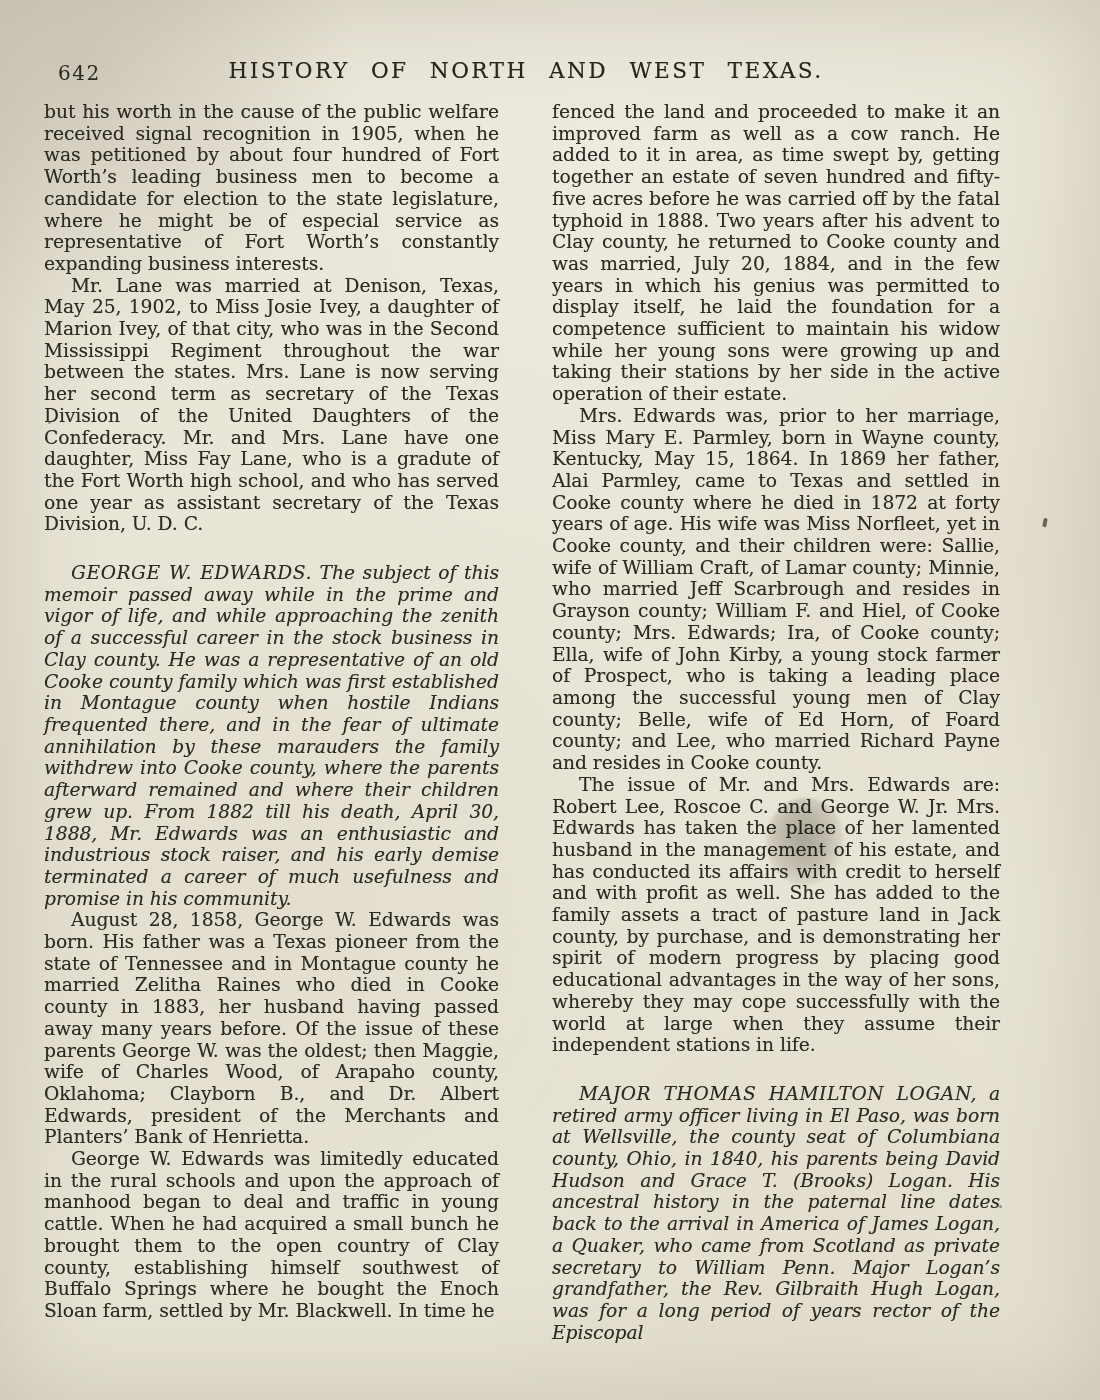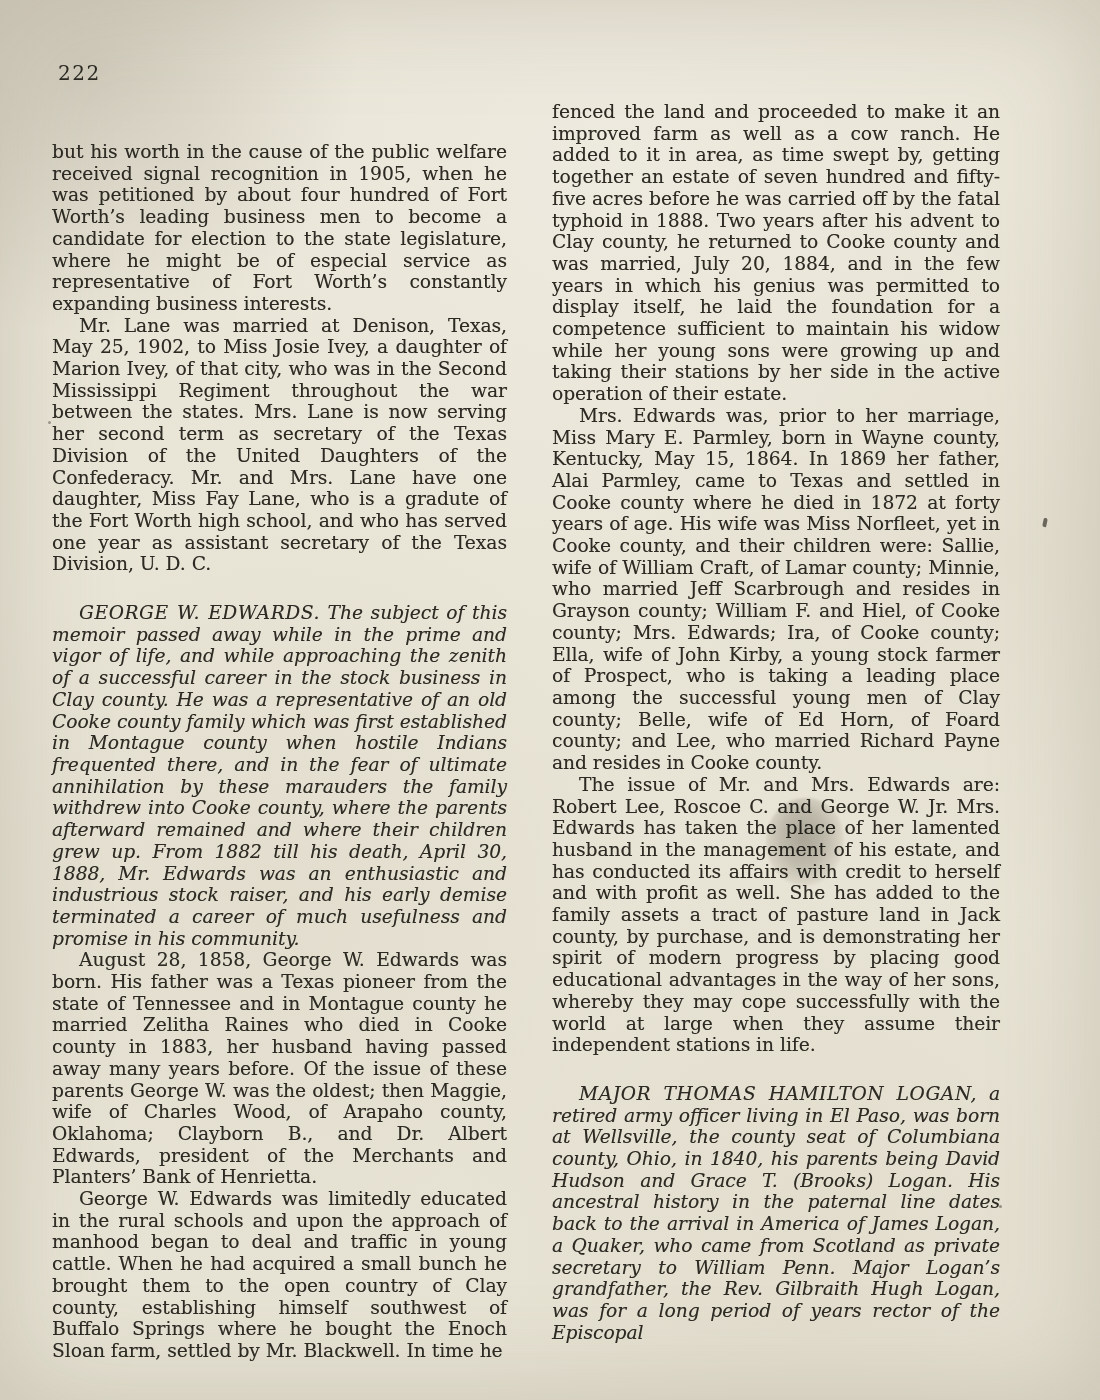--- a/index.html
+++ b/index.html
@@ -49,21 +49,21 @@
     text-shadow: 0.3px 0.3px 0 rgba(40,38,30,0.45);
   }
   .col {
     position: absolute;
     top: 101px;
     font-size: 18.6px;
     line-height: 21.7px;
     text-align: justify;
     text-shadow: 0.25px 0.25px 0 rgba(42,40,33,0.40);
   }
-  .col-left  { left: 52px;  width: 455px; margin-top: 40px; }
+  .col-left  { left: 44px;  width: 455px; }
   .col-right { left: 540px; width: 448px; margin-left: 12px; }
   .col p {
     margin: 0;
     text-indent: 27px;
   }
   .col p.continuation { text-indent: 0; }
   .col p.section { margin-top: 27px; font-style: italic; }
   .lead { letter-spacing: 0.6px; }
   .smudge {
     position: absolute;
@@ -92,21 +92,22 @@
   .speck-dash { left: 989px; top: 651px; width: 8px; height: 2.5px; border-radius: 2px; opacity: 0.55; }
   .speck-dot-1 { left: 48px; top: 421px; width: 3px; height: 3px; opacity: 0.45; }
   .speck-dot-2 { left: 999px; top: 1205px; width: 3px; height: 3px; opacity: 0.5; }
 </style>
 </head>
 <body>
 
 <div class="page">
 
   <div class="header">
-    <span class="pagenum">222</span>
+    <span class="pagenum">642</span>
+    <h1 class="title">HISTORY OF NORTH AND WEST TEXAS.</h1>
   </div>
 
   <div class="col col-left">
     <p class="continuation">but his worth in the cause of the public welfare received signal recognition in 1905, when he was petitioned by about four hundred of Fort Worth’s leading business men to become a candidate for election to the state legislature, where he might be of especial service as representative of Fort Worth’s constantly expanding business interests.</p>
     <p>Mr. Lane was married at Denison, Texas, May 25, 1902, to Miss Josie Ivey, a daughter of Marion Ivey, of that city, who was in the Second Mississippi Regiment throughout the war between the states. Mrs. Lane is now serving her second term as secretary of the Texas Division of the United Daughters of the Confederacy. Mr. and Mrs. Lane have one daughter, Miss Fay Lane, who is a gradute of the Fort Worth high school, and who has served one year as assistant secretary of the Texas Division, U. D. C.</p>
     <p class="section"><span class="lead">GEORGE W. EDWARDS.</span> <span>The subject of this memoir passed away while in the prime and vigor of life, and while approaching the zenith of a successful career in the stock business in Clay county. He was a representative of an old Cooke county family which was first established in Montague county when hostile Indians frequented there, and in the fear of ultimate annihilation by these marauders the family withdrew into Cooke county, where the parents afterward remained and where their children grew up. From 1882 till his death, April 30, 1888, Mr. Edwards was an enthusiastic and industrious stock raiser, and his early demise terminated a career of much usefulness and promise in his community.</span></p>
     <p>August 28, 1858, George W. Edwards was born. His father was a Texas pioneer from the state of Tennessee and in Montague county he married Zelitha Raines who died in Cooke county in 1883, her husband having passed away many years before. Of the issue of these parents George W. was the oldest; then Maggie, wife of Charles Wood, of Arapaho county, Oklahoma; Clayborn B., and Dr. Albert Edwards, president of the Merchants and Planters’ Bank of Henrietta.</p>
     <p>George W. Edwards was limitedly educated in the rural schools and upon the approach of manhood began to deal and traffic in young cattle. When he had acquired a small bunch he brought them to the open country of Clay county, establishing himself southwest of Buffalo Springs where he bought the Enoch Sloan farm, settled by Mr. Blackwell. In time he</p>
   </div>
 

